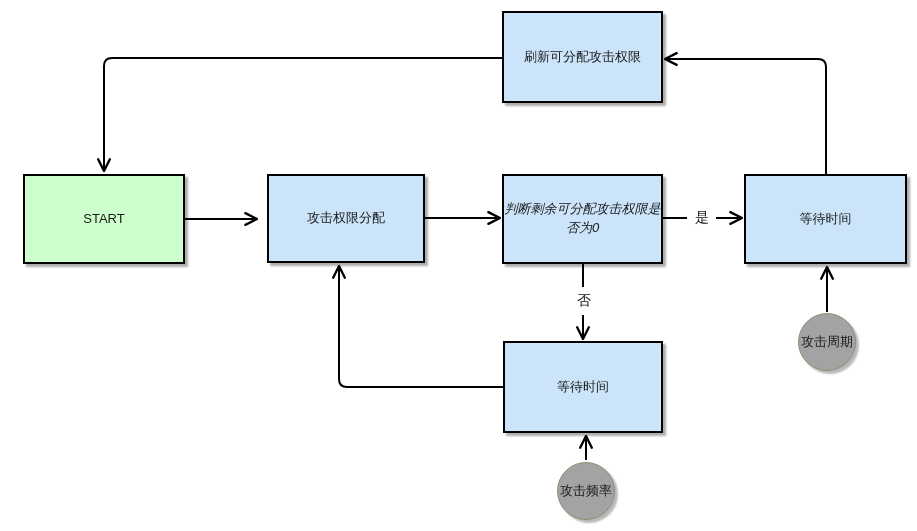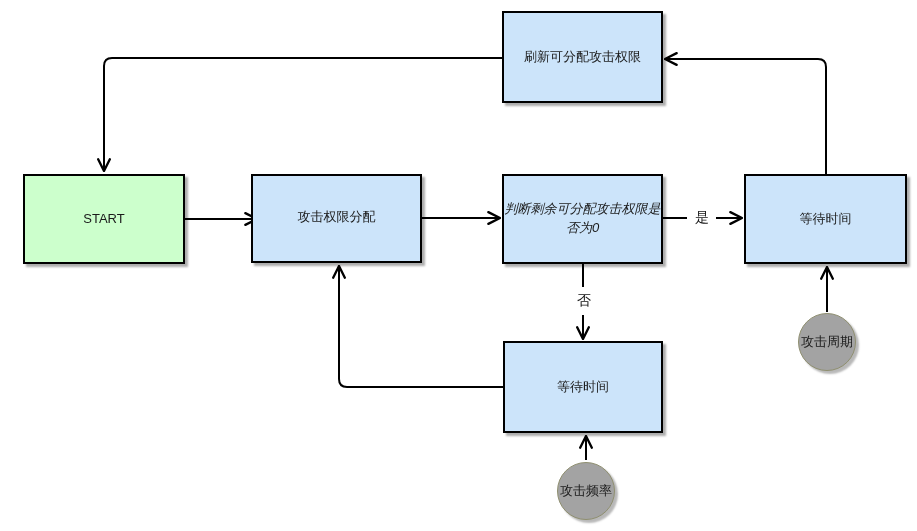--- a/index.html
+++ b/index.html
@@ -40,21 +40,21 @@
   .node.start   { background: #ccffcc; }
   .node.event {
     background: #a3a3a3;
     border: 1px solid #8f8f70;
     border-radius: 50%;
     box-shadow: 3px 3px 2px rgba(0,0,0,0.28);
     font-size: 13px;
   }
   .n-refresh     { left: 502px; top: 11px;  width: 161px; height: 92px; }
   .n-start       { left: 23px;  top: 174px; width: 162px; height: 90px; justify-content: center; }
-  .n-allocate    { left: 251px; top: 174px; width: 171px; height: 89px; font-family: Liberation Mono, monospace; }
+  .n-allocate    { left: 267px; top: 174px; width: 158px; height: 89px; }
   .n-decision    { left: 502px; top: 174px; width: 161px; height: 90px; font-style: italic; }
   .n-wait-right  { left: 744px; top: 174px; width: 163px; height: 90px; }
   .n-wait-bottom { left: 503px; top: 341px; width: 160px; height: 92px; }
   .n-cycle       { left: 798px; top: 313px; width: 58px;  height: 58px; }
   .n-freq        { left: 557px; top: 462px; width: 58px;  height: 58px; text-align: right; }
   .edge-label {
     position: absolute;
     transform: translate(-50%, -50%);
     font-size: 14px;
     color: #111111;

